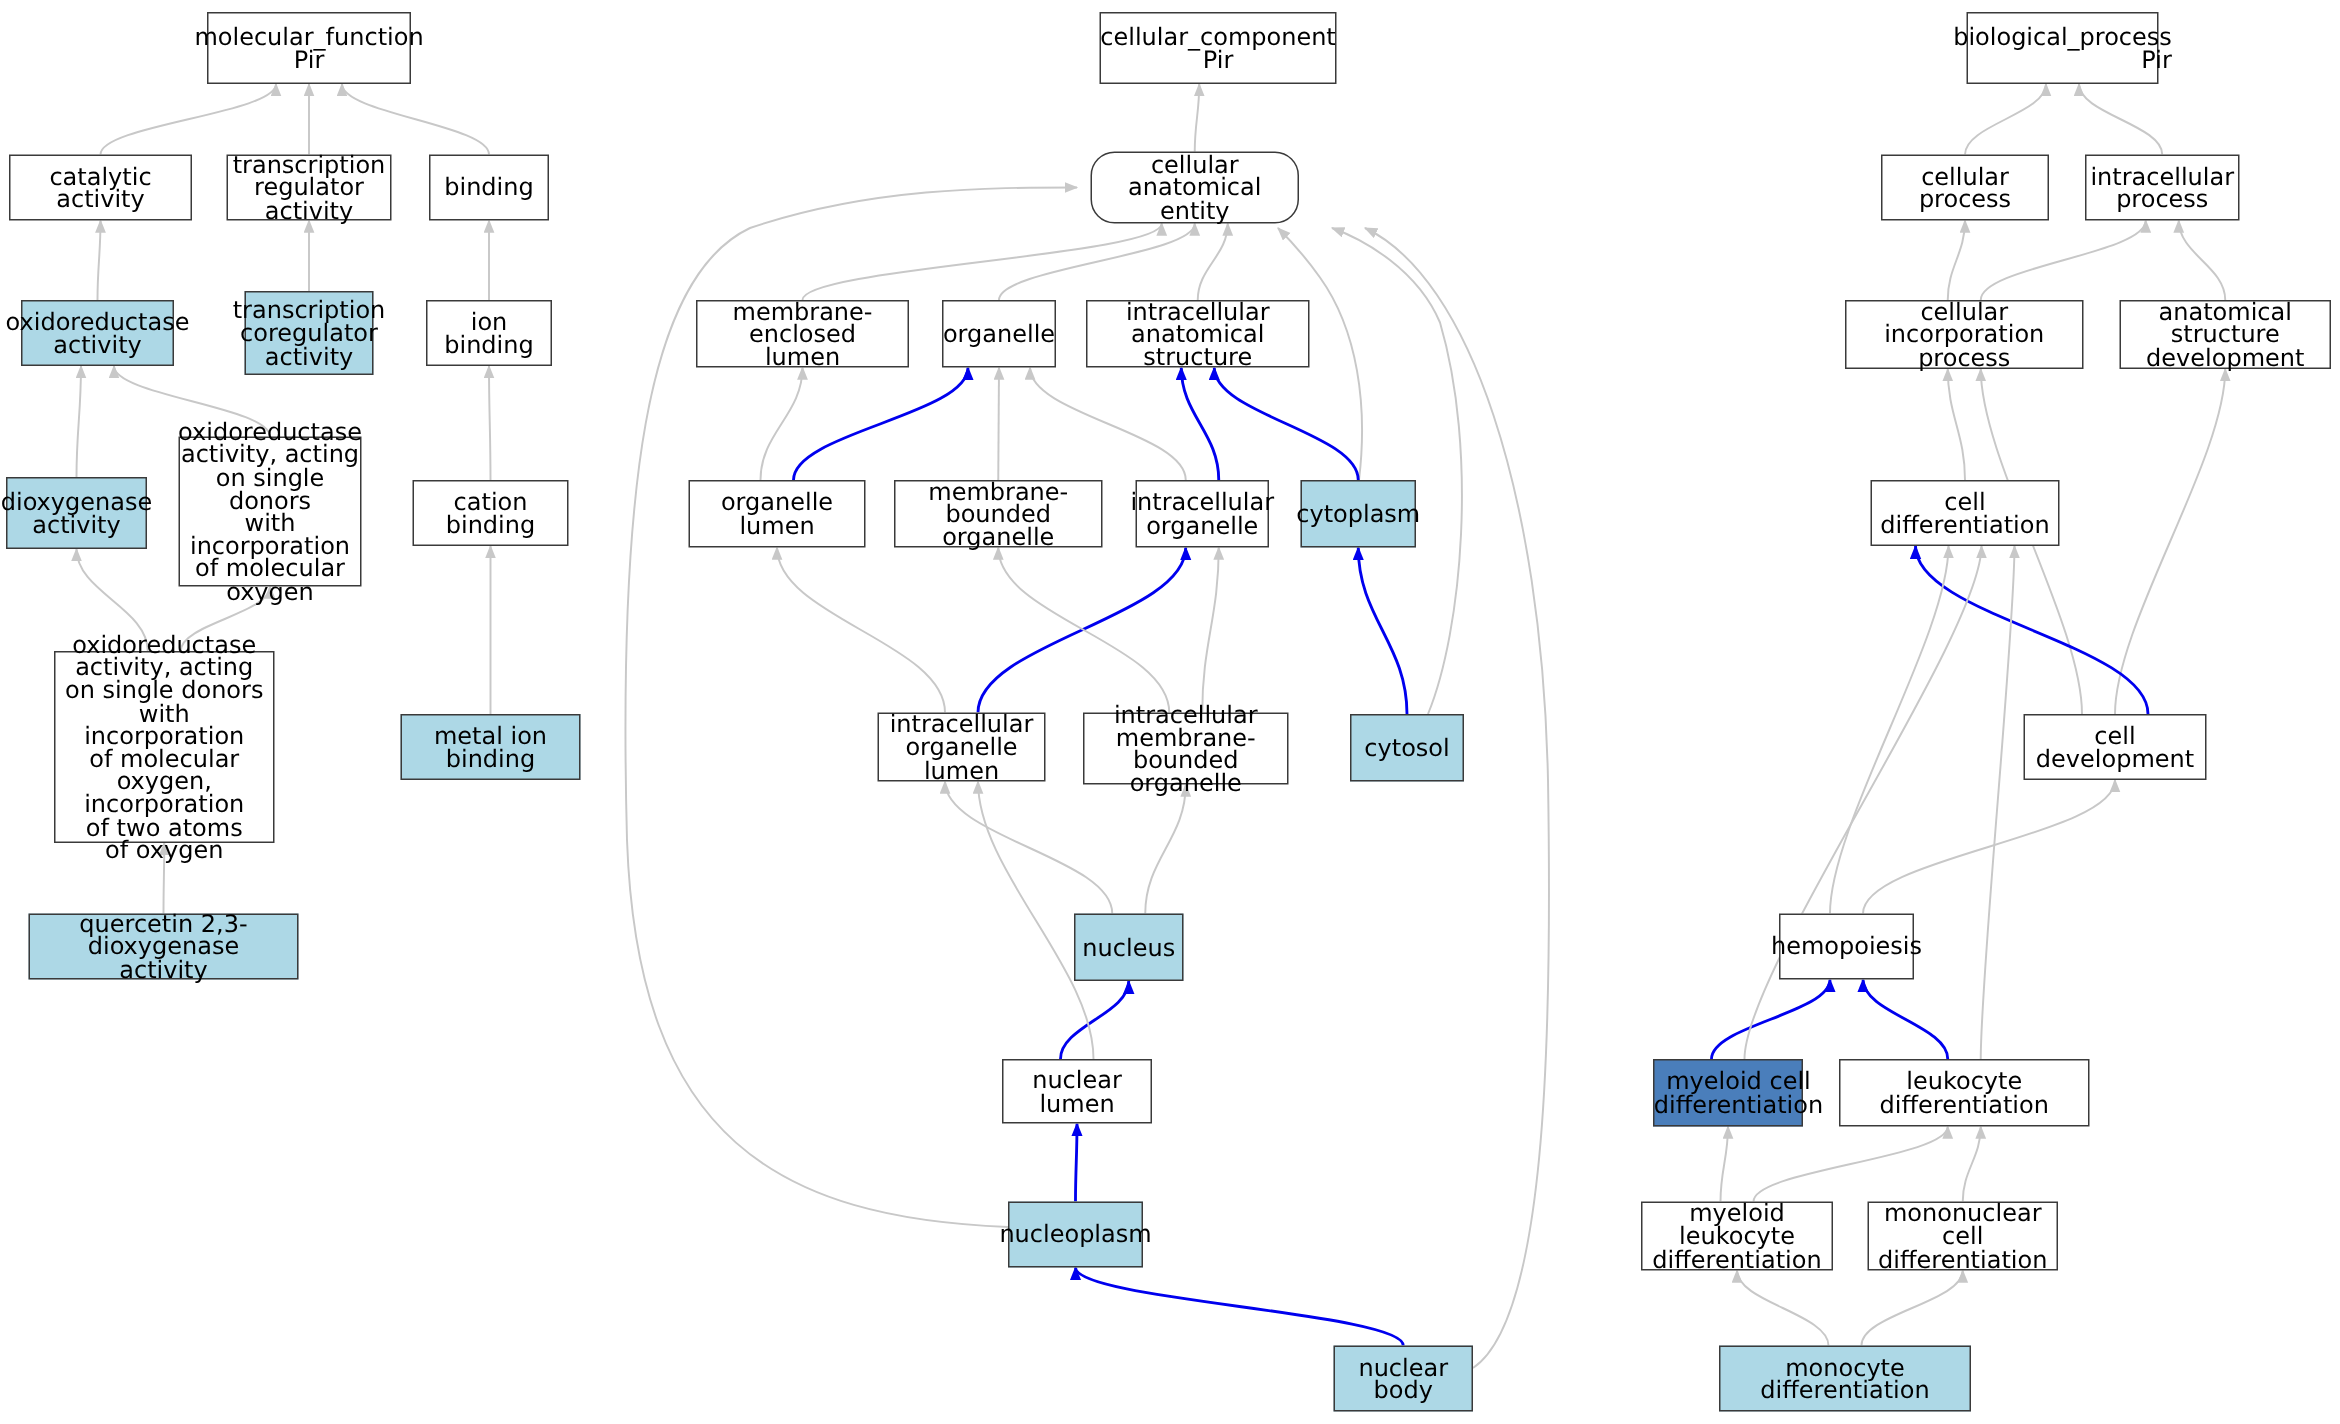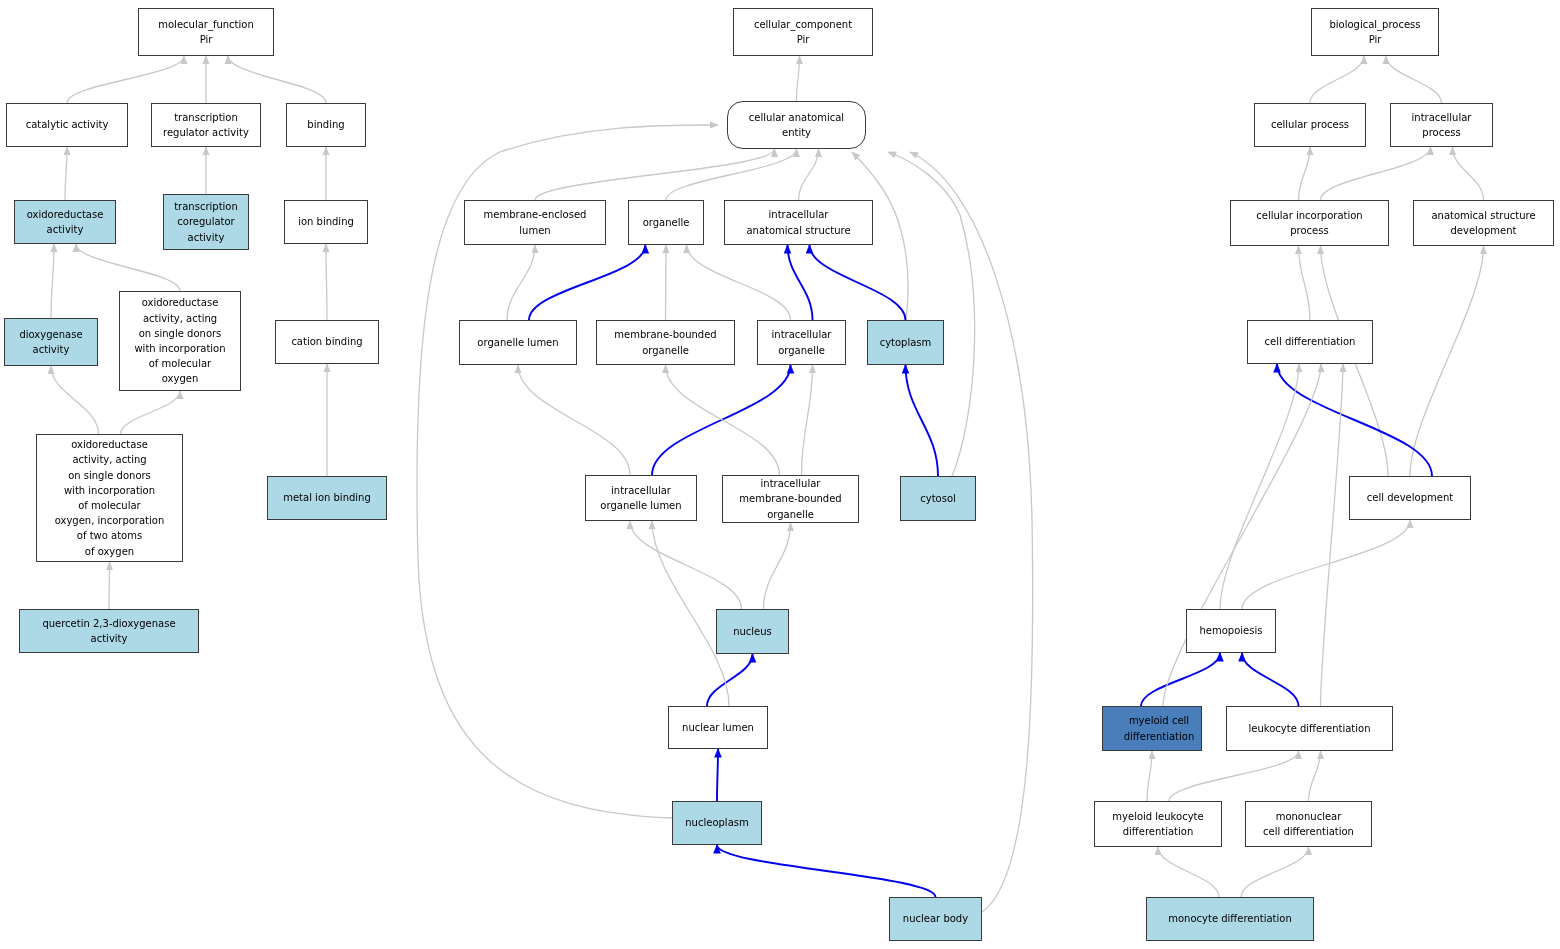--- a/index.html
+++ b/index.html
@@ -27,21 +27,21 @@
   }
   .node {
     position: absolute;
     box-sizing: border-box;
     border: 1.6px solid #3a3a3a;
     background: #ffffff;
     display: flex;
     align-items: center;
     justify-content: center;
     text-align: center;
-    font-size: 10px;
+    font-size: 16px;
     line-height: 15.2px;
     color: #000000;
     white-space: pre-line;
     padding: 1px 3px;
     z-index: 5;
   }
   .node.hl-light { background: #add8e6; }
   .node.hl-strong { background: #4a7ebb; padding-left: 17px; }
 </style>
 </head>
@@ -144,21 +144,21 @@
 activity, acting
 on single donors
 with incorporation
 of molecular
 oxygen, incorporation
 of two atoms
 of oxygen</span></div>
       <div class="node hl-light" style="left: 267px; top: 476px; width: 120px; height: 44px;"><span>metal ion binding</span></div>
       <div class="node hl-light" style="left: 19px; top: 609px; width: 180px; height: 44px;"><span>quercetin 2,3-dioxygenase
 activity</span></div>
-      <div class="node" style="left: 733px; top: 8px; width: 140px; height: 48px;"><span>cellular_component
+      <div class="node" style="left: 733px; top: 8px; width: 158px; height: 48px;"><span>cellular_component
 Pir</span></div>
       <div class="node" style="left: 727px; top: 101px; width: 139px; height: 48px; border-radius: 16px;"><span>cellular anatomical
 entity</span></div>
       <div class="node" style="left: 464px; top: 200px; width: 142px; height: 45px;"><span>membrane-enclosed
 lumen</span></div>
       <div class="node" style="left: 628px; top: 200px; width: 76px; height: 45px;"><span>organelle</span></div>
       <div class="node" style="left: 724px; top: 200px; width: 149px; height: 45px;"><span>intracellular
 anatomical structure</span></div>
       <div class="node" style="left: 459px; top: 320px; width: 118px; height: 45px;"><span>organelle lumen</span></div>
       <div class="node" style="left: 596px; top: 320px; width: 139px; height: 45px;"><span>membrane-bounded
@@ -169,21 +169,21 @@
       <div class="node" style="left: 585px; top: 475px; width: 112px; height: 46px;"><span>intracellular
 organelle lumen</span></div>
       <div class="node" style="left: 722px; top: 475px; width: 137px; height: 48px;"><span>intracellular
 membrane-bounded
 organelle</span></div>
       <div class="node hl-light" style="left: 900px; top: 476px; width: 76px; height: 45px;"><span>cytosol</span></div>
       <div class="node hl-light" style="left: 716px; top: 609px; width: 73px; height: 45px;"><span>nucleus</span></div>
       <div class="node" style="left: 668px; top: 706px; width: 100px; height: 43px;"><span>nuclear lumen</span></div>
       <div class="node hl-light" style="left: 672px; top: 801px; width: 90px; height: 44px;"><span>nucleoplasm</span></div>
       <div class="node hl-light" style="left: 889px; top: 897px; width: 93px; height: 44px;"><span>nuclear body</span></div>
-      <div class="node" style="left: 1311px; top: 8px; width: 128px; height: 48px;"><span>biological_process
+      <div class="node" style="left: 1311px; top: 8px; width: 128px; height: 48px; text-align: right;"><span>biological_process
 Pir</span></div>
       <div class="node" style="left: 1254px; top: 103px; width: 112px; height: 44px;"><span>cellular process</span></div>
       <div class="node" style="left: 1390px; top: 103px; width: 103px; height: 44px;"><span>intracellular
 process</span></div>
       <div class="node" style="left: 1230px; top: 200px; width: 159px; height: 46px;"><span>cellular incorporation
 process</span></div>
       <div class="node" style="left: 1413px; top: 200px; width: 141px; height: 46px;"><span>anatomical structure
 development</span></div>
       <div class="node" style="left: 1247px; top: 320px; width: 126px; height: 44px;"><span>cell differentiation</span></div>
       <div class="node" style="left: 1349px; top: 476px; width: 122px; height: 44px;"><span>cell development</span></div>

